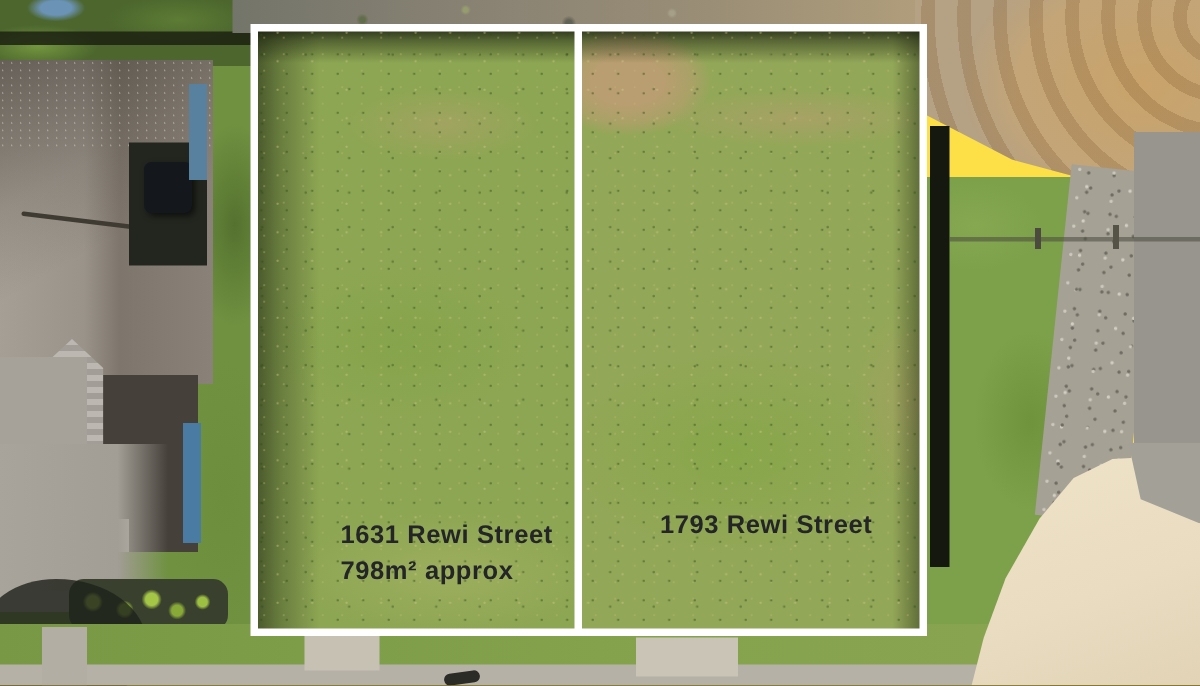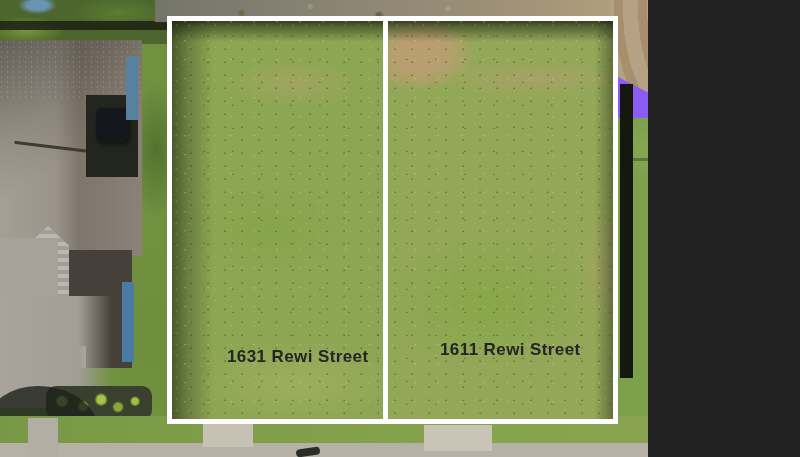--- a/index.html
+++ b/index.html
@@ -1,19 +1,19 @@
 <!DOCTYPE html>
 <html><head>
 <meta charset="utf-8">
 <style>
   html,body{margin:0;padding:0;background:#222;}
   .photo{
-    position:relative;width:648px;height:457px;overflow:hidden;
+    position:relative;width:800px;height:457px;overflow:hidden;
     font-family:"Liberation Sans",sans-serif;
-    background:#8b5cf6;
+    background:#fde047;
   }
   .photo *{position:absolute;box-sizing:border-box;}
 
   
   .top-gravel{left:155px;top:0;width:490px;height:22px;
     background:linear-gradient(to right,#74756a 0%,#8a8374 35%,#9a8e76 65%,#b5a17c 100%);}
   .top-gravel-spots{left:190px;top:0;width:430px;height:22px;opacity:.8;
     background-image:radial-gradient(circle 6px at 12% 60%,#5c6b43 30%,transparent 70%),
       radial-gradient(circle 5px at 28% 30%,#9aa36d 30%,transparent 70%),
       radial-gradient(circle 7px at 44% 70%,#565b4d 30%,transparent 70%),
@@ -185,18 +185,19 @@
 
   <div class="lot1"></div>
   <div class="lot2"></div>
   <div class="lots-texture"></div>
 
   <div class="boundary"></div>
   <div class="divider"></div>
 
   <div class="lot-label label1">
     <span>1631 Rewi Street</span>
+    <span>798m² approx</span>
   </div>
   <div class="lot-label label2">
-    <span>1611 Rewi Street</span>
+    <span>1793 Rewi Street</span>
   </div>
 
 </div>
 
 </body></html>

